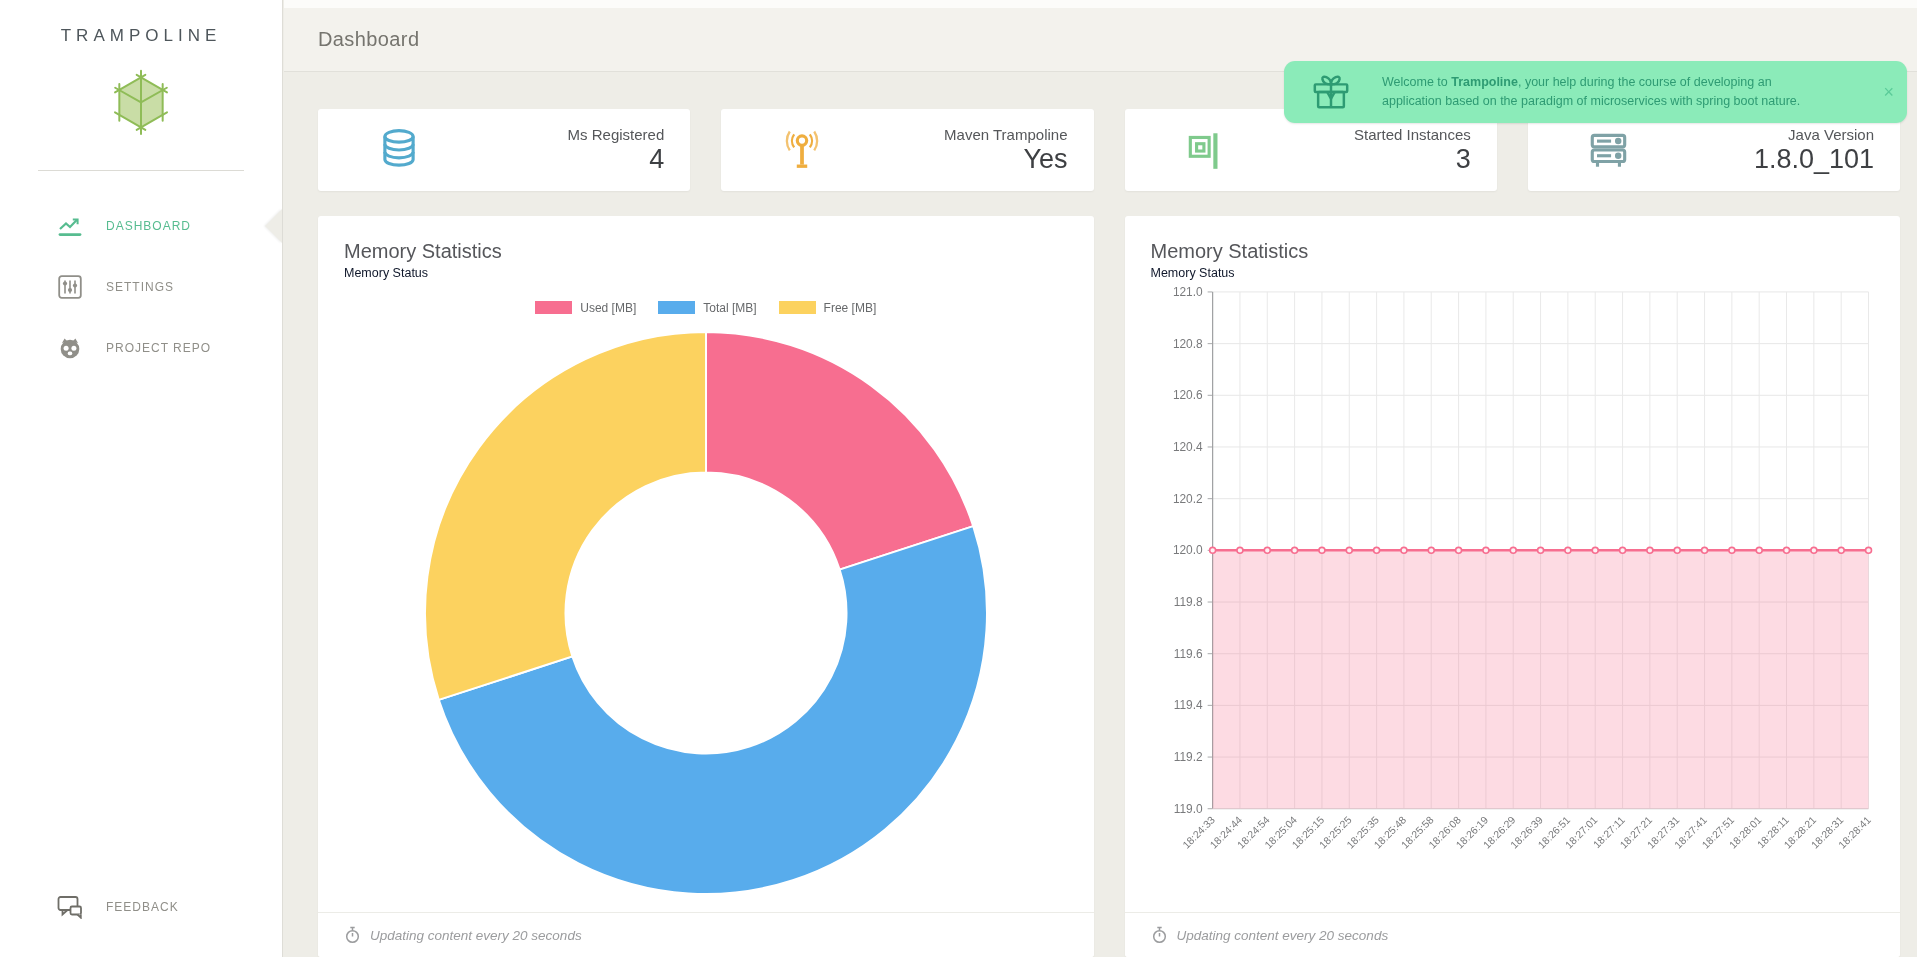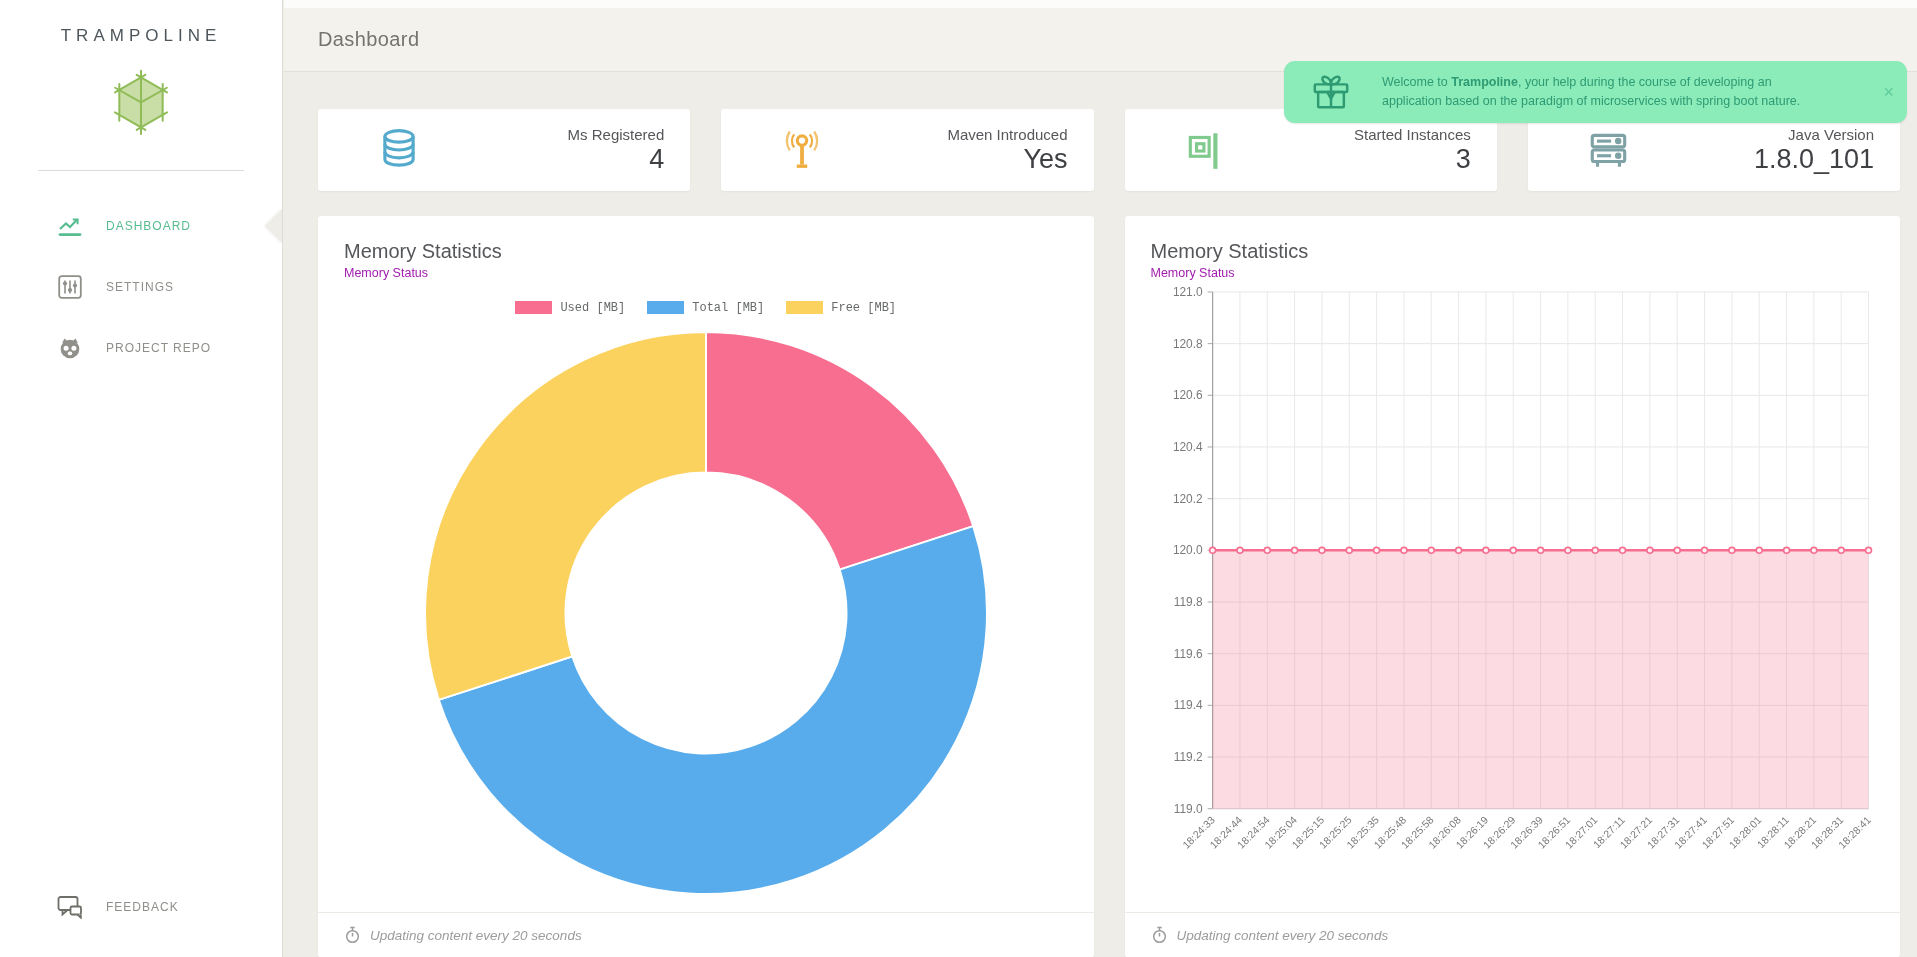--- a/index.html
+++ b/index.html
@@ -51,25 +51,25 @@
   .stat-icon { flex:none; display:flex; }
   .stat-info { margin-left:auto; text-align:right; }
   .stat-label { font-size:15px; color:#55575A; }
   .stat-value { font-size:27px; color:#3E4043; margin-top:1px; }
   
   .panels-row { display:flex; gap:31px; margin-top:25px; }
   .panel { flex:1; position:relative; height:741px; background:#fff;
     border-radius:3px; box-shadow:0 1px 2px rgba(0,0,0,0.05);
     padding:24px 26px 0; overflow:hidden; }
   .panel-title { font-size:20px; color:#55565A; }
-  .panel-subtitle { font-size:12.5px; color:#a21caf; margin-top:3px; }
+  .panel-subtitle { font-size:12.5px; color:#0f172a; margin-top:3px; }
   .legend-row { display:flex; justify-content:center; align-items:center;
     gap:22px; margin-top:20px; height:15px; }
   .legend-item { display:flex; align-items:center; gap:8px; font-size:12px;
-    color:#67696B; cursor:pointer;font-family:Liberation Mono, monospace; }
+    color:#67696B; cursor:pointer; }
   .legend-swatch { width:37px; height:13px; display:inline-block; }
   .legend-swatch.outlined { width:30px; height:6px; border:3px solid; }
   .donut-wrap { width:566px; height:566px; margin:15px auto 0; }
   .chart-wrap { margin-top:4px; }
   .panel-footer { position:absolute; left:0; right:0; bottom:0; height:45px;
     border-top:1px solid #ECECE7; display:flex; align-items:center; gap:9px;
     padding-left:26px; color:#9B9C9E; font-size:13.5px; background:#fff;font-style:italic; }
 </style>
 </head>
 <body>
@@ -185,21 +185,21 @@
             <circle cx="22" cy="13" r="4.5" stroke-width="3"></circle>
             <line x1="22" y1="17.5" x2="22" y2="36" stroke-width="3.6"></line>
             <line x1="17" y1="37.5" x2="27" y2="37.5" stroke-width="3.2"></line>
             <path d="M14.5,7 a10.5,10.5 0 0,0 0,12.5" stroke-width="2.2"></path>
             <path d="M10.3,4.3 a16,16 0 0,0 0,18" stroke-width="2.2" opacity="0.75"></path>
             <path d="M29.5,7 a10.5,10.5 0 0,1 0,12.5" stroke-width="2.2"></path>
             <path d="M33.7,4.3 a16,16 0 0,1 0,18" stroke-width="2.2" opacity="0.75"></path>
           </svg>
         </span>
         <span class="stat-info">
-          <div class="stat-label">Maven Introduced</div>
+          <div class="stat-label">Maven Trampoline</div>
           <div class="stat-value">Yes</div>
         </span>
       </div>
       <div class="stat-card">
         <span class="stat-icon">
           <svg width="46" height="46" viewBox="0 0 44 44" fill="none" stroke="#7FCA8C">
             <line x1="31" y1="6" x2="31" y2="40" stroke-width="4"></line>
             <rect x="7" y="10" width="18" height="18" stroke-width="3"></rect>
             <rect x="13" y="16" width="7" height="7" stroke-width="3"></rect>
           </svg>

